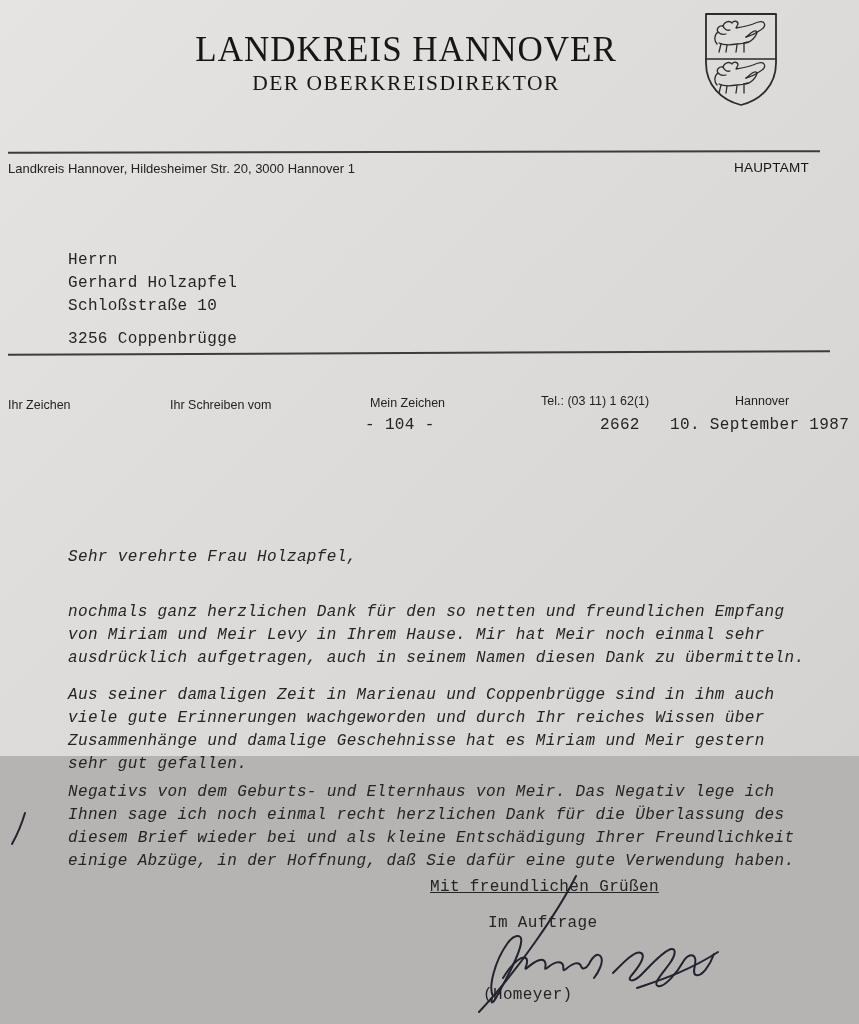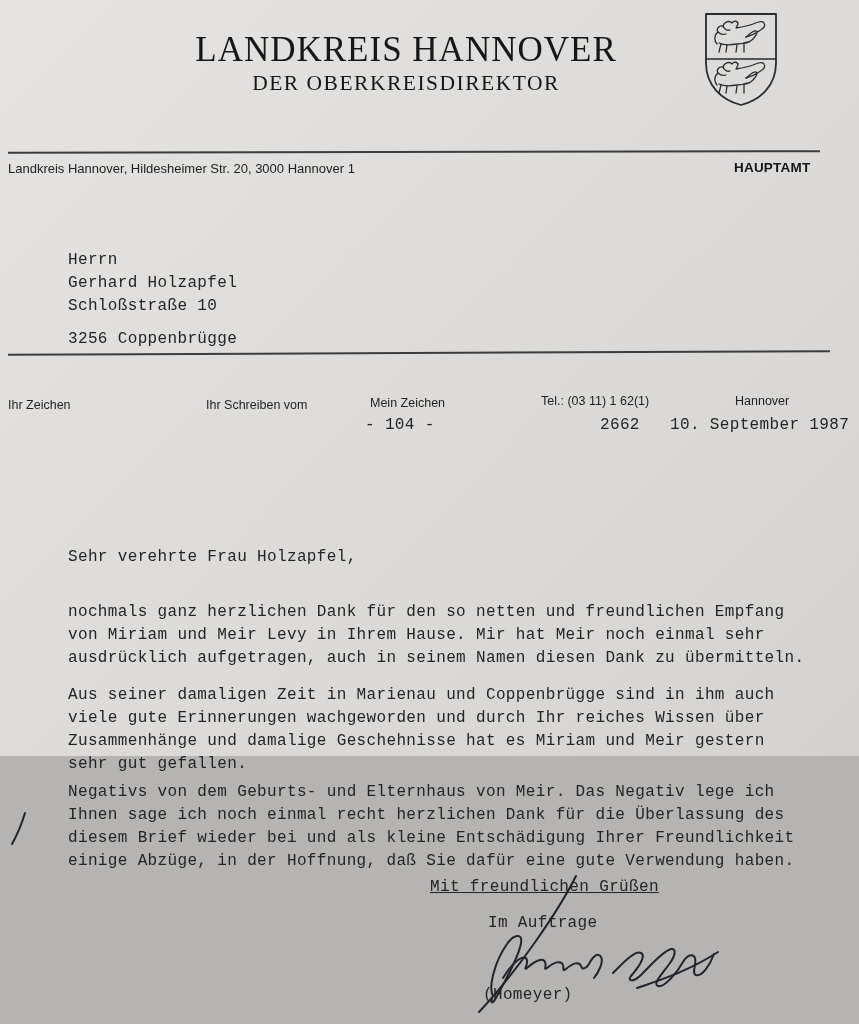--- a/index.html
+++ b/index.html
@@ -25,34 +25,34 @@
   }
   .coa{position:absolute;left:703px;top:11px;width:76px;height:98px;}
   .coa svg{width:100%;height:100%;}
   .coa path,.coa line{stroke:#2b2b2b;fill:none;stroke-linecap:round;stroke-linejoin:round;}
 
   .rule{position:absolute;background:#3c3c3c;height:1.6px;}
   .rule1{left:8px;top:151px;width:812px;transform:rotate(-0.12deg);}
   .rule2{left:8px;top:352px;width:822px;transform:rotate(-0.25deg);}
 
   .sender{position:absolute;left:8px;top:161px;font-size:13px;color:#222;}
-  .dept{position:absolute;left:734px;top:160px;font-size:13.5px;font-weight:bold;color:#151515;letter-spacing:.2px;}
+  .dept{position:absolute;left:734px;top:160px;font-size:13.5px;font-weight:normal;color:#151515;letter-spacing:.2px;}
 
   
   .tw{font-family:"Liberation Mono","DejaVu Sans Mono",monospace;font-size:16px;
       letter-spacing:.35px;color:#242424;line-height:23px;white-space:pre;}
   .tw div{height:23px;}
 
   .recipient{position:absolute;left:68px;top:203px;}
   .recipient .city{margin-top:10px;}
 
   .ref-label{position:absolute;font-size:12.5px;color:#1f1f1f;}
   .ref-value{position:absolute;}
 
-  .body-block{position:absolute;left:68px;}
+  .body-block{position:absolute;left:68px;font-style:italic;}
 
   .closing{position:absolute;}
   .signer{position:absolute;left:483px;top:984px;}
 
   .mark-svg{position:absolute;left:8px;top:810px;width:22px;height:38px;}
   .sig-svg{position:absolute;left:455px;top:865px;width:290px;height:158px;}
   .pen{stroke:#23232f;fill:none;stroke-linecap:round;stroke-linejoin:round;}
 </style>
 </head>
 <body>
@@ -93,21 +93,21 @@
   <div class="dept">HAUPTAMT</div>
 
   <div class="recipient tw">
     <div><div>Herrn</div><div>Gerhard Holzapfel</div><div>Schloßstraße 10</div></div>
     <div class="city">3256 Coppenbrügge</div>
   </div>
 
   <div class="rule rule2"></div>
 
   <div class="ref-label" style="left:8px;top:398px;text-align:center;">Ihr Zeichen</div>
-  <div class="ref-label" style="left:170px;top:398px;margin-left:36px;">Ihr Schreiben vom</div>
+  <div class="ref-label" style="left:170px;top:398px;">Ihr Schreiben vom</div>
   <div class="ref-label" style="left:370px;top:396px;">Mein Zeichen</div>
   <div class="ref-label" style="left:541px;top:394px;">Tel.: (03 11) 1 62(1)</div>
   <div class="ref-label" style="left:735px;top:394px;">Hannover</div>
 
   <div class="ref-value tw" style="left:365px;top:414px;">- 104 -</div>
   <div class="ref-value tw" style="left:600px;top:414px;">2662</div>
   <div class="ref-value tw" style="left:670px;top:414px;">10. September 1987</div>
 
   <div class="body-block tw" style="top:546px;"><div>Sehr verehrte Frau Holzapfel,</div></div>
   <div class="body-block tw" style="top:601px;"><div>nochmals ganz herzlichen Dank für den so netten und freundlichen Empfang</div><div>von Miriam und Meir Levy in Ihrem Hause. Mir hat Meir noch einmal sehr</div><div>ausdrücklich aufgetragen, auch in seinem Namen diesen Dank zu übermitteln.</div></div>

